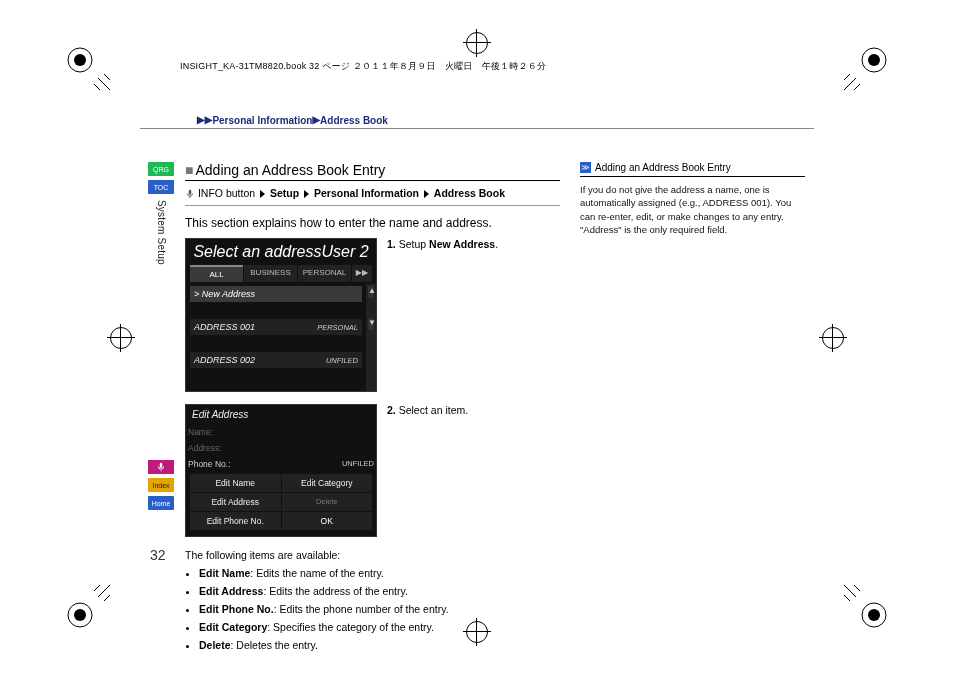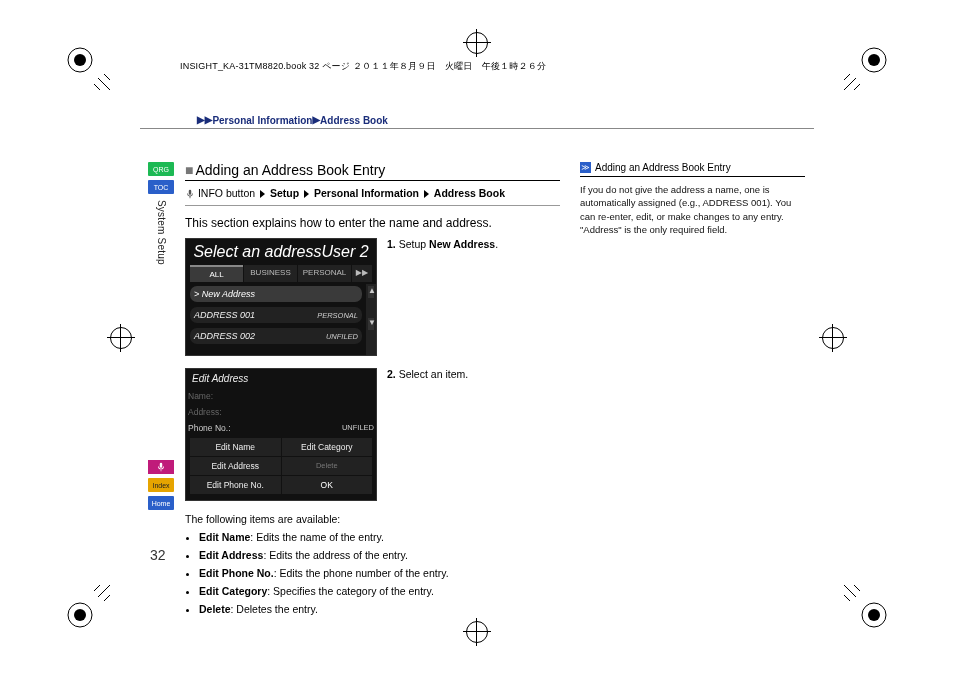--- a/index.html
+++ b/index.html
@@ -87,21 +87,21 @@
 .shot {
   width: 190px; background:#111; color:#eee; font-family: Arial, sans-serif;
   font-size: 9px; border: 1px solid #333;
 }
 .shot .hdr { display:flex; justify-content:center; padding:4px 6px; font-size:16px; font-style: italic; color:#fff; }
 .shot .tabs { display:flex; gap:1px; padding:0 4px 2px 4px;}
 .shot .tab  { flex:1; text-align:center; padding:3px 0; background:#222; color:#bbb; font-size:8px;}
 .shot .tab.sel{ background:#3a3a3a; color:#fff; border-top:2px solid #888;}
 .shot .tab.arrow { flex:0 0 20px;}
 .shot .list { padding:2px 4px 6px 4px;}
-.shot .row { display:flex; justify-content:space-between; align-items:center; padding:3px 4px; background:#222; margin-bottom:5px; font-style: italic; font-size:9px;border-radius:7px;}
+.shot .row { display:flex; justify-content:space-between; align-items:center; padding:3px 4px; background:#222; margin-bottom:17px; font-style: italic; font-size:9px;}
 .shot .row.sel { background:#3a3a3a; color:#fff; }
 .shot .row .tag { font-size:7.5px; color:#ccc; }
 .shot .scroll { width:10px; background:#222;}
 .shot2 .grid { display:grid; grid-template-columns: 1fr 1fr; gap:1px; padding:2px 4px 6px 4px;}
 .shot2 .cell { background:#222; text-align:center; padding:4px 0; font-size:8.5px;}
 .shot2 .cell.ok{ color:#fff;}
 .shot2 .field { display:flex; justify-content:space-between; padding:3px 2px; font-size:8.5px; color:#ccc;}
 .shot2 .field .v{ font-size:7.5px;}
 .shot .title2{ padding:4px 6px; font-size:10px; font-style: italic;}
 .step-text { font-size: 10.5px; margin-left:10px; flex:1;}

